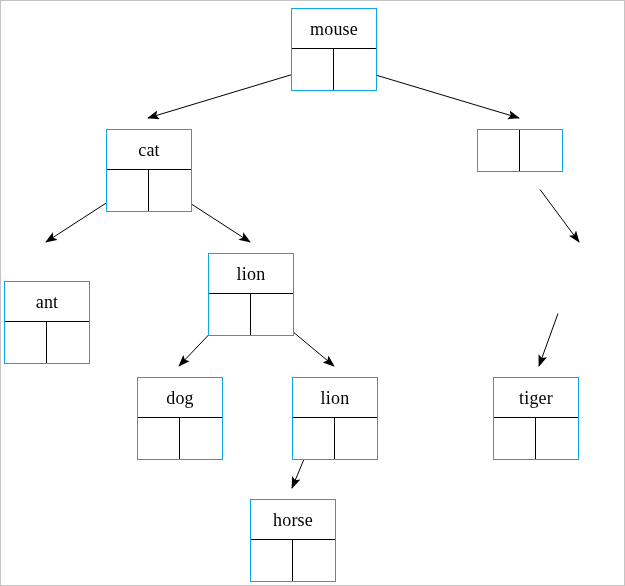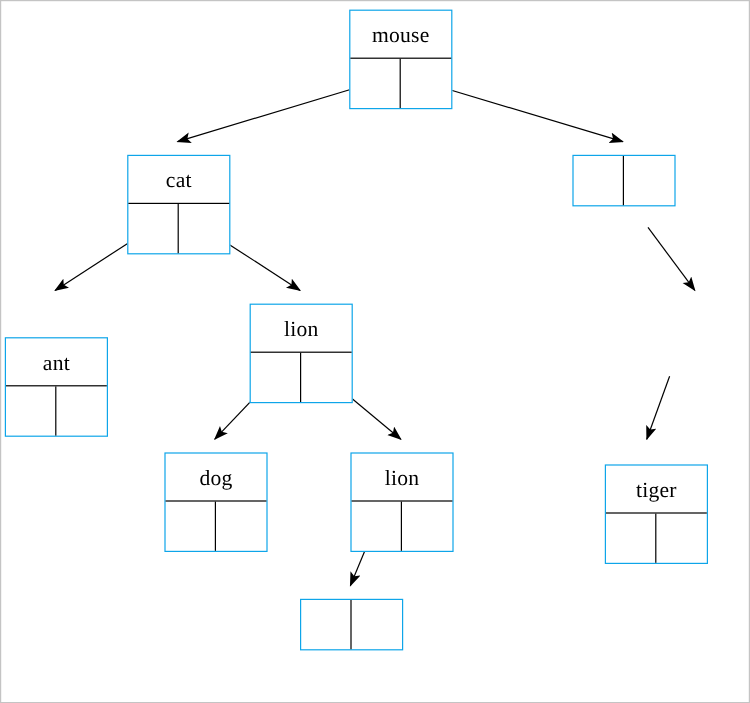--- a/index.html
+++ b/index.html
@@ -126,27 +126,28 @@
       <div class="cell cell-right"></div>
     </div>
   </div>
       <div class="node" style="left: 291px; top: 376px; width: 84px;">
     <div class="node-label" style="height: 40px;">lion</div>
     <div class="node-cells" style="height: 41px;">
       <div class="cell cell-left"></div>
       <div class="cell cell-right"></div>
     </div>
   </div>
-      <div class="node" style="left: 503px; top: 376px; width: 84px; margin-top: 10px;">
+      <div class="node" style="left: 492px; top: 376px; width: 84px;">
     <div class="node-label" style="height: 40px;">tiger</div>
     <div class="node-cells" style="height: 41px;">
       <div class="cell cell-left"></div>
       <div class="cell cell-right"></div>
     </div>
   </div>
       <div class="node" style="left: 249px; top: 498px; width: 84px;">
+    <div class="node-label" style="height: 40px;">horse</div>
     <div class="node-cells" style="height: 41px;">
       <div class="cell cell-left"></div>
       <div class="cell cell-right"></div>
     </div>
   </div>
     </div>
 </div>
 
 </body></html>

